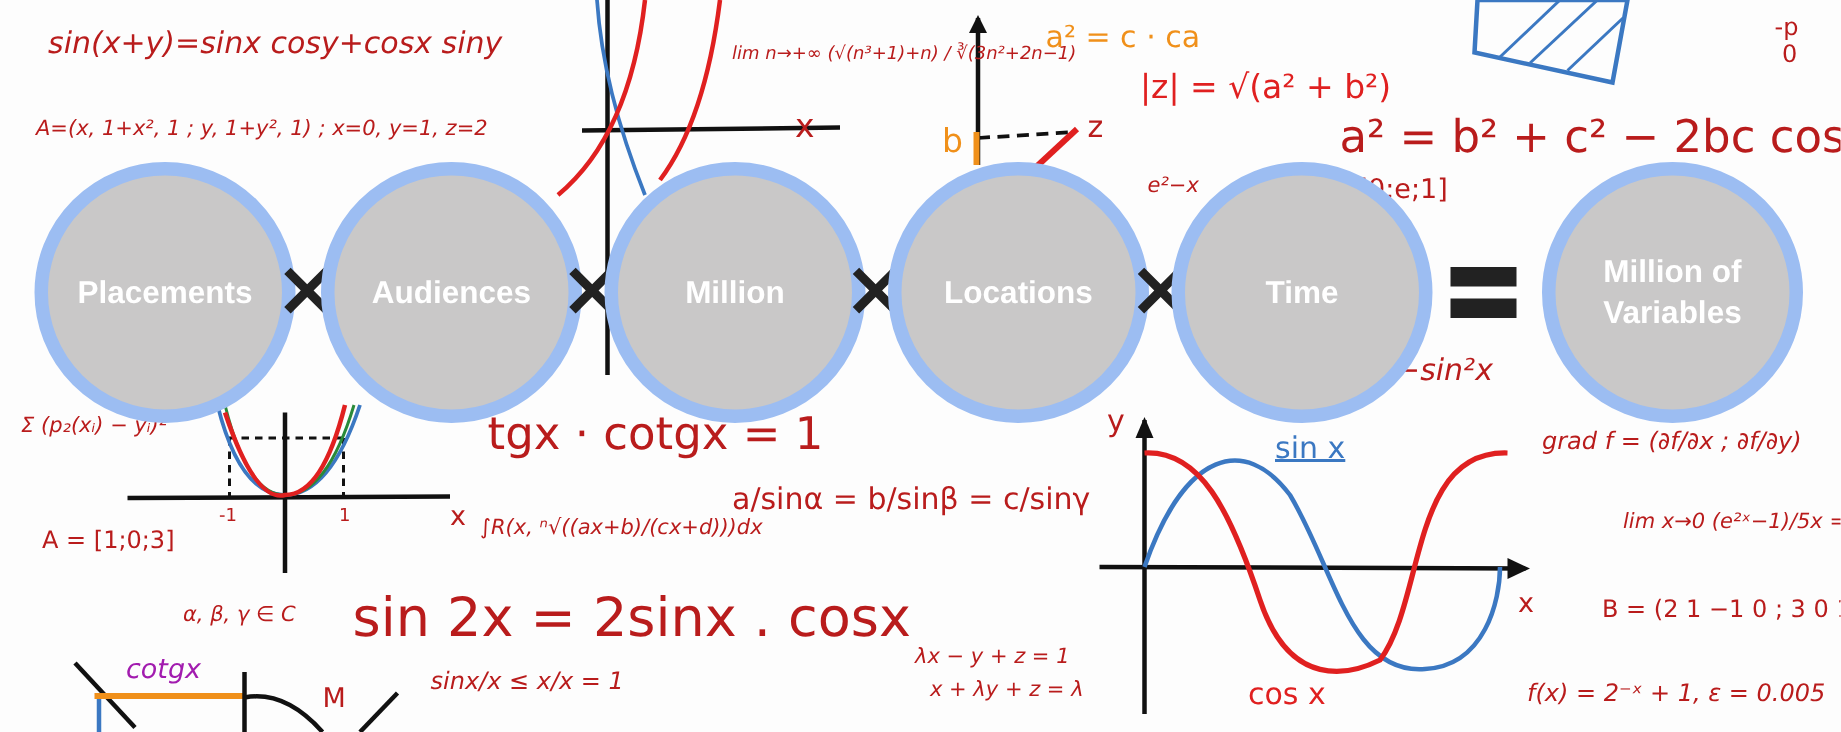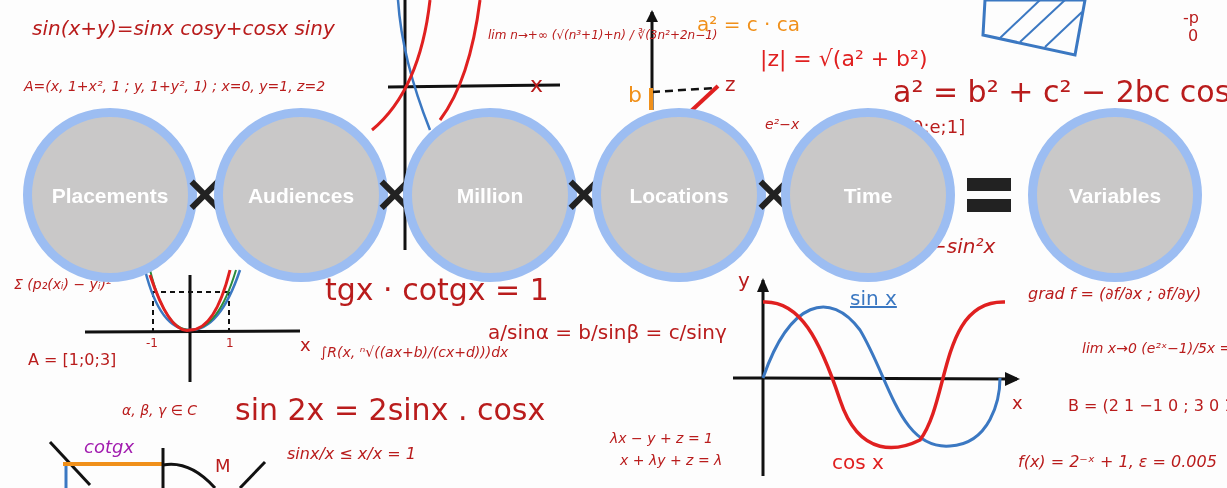--- a/index.html
+++ b/index.html
@@ -92,21 +92,21 @@
 <div class="scribble" style="left:930px;top:234px;font-size:20px;">−sin²x</div>
 <div class="scribble" style="left:14px;top:276px;font-size:14px;">Σ (p₂(xᵢ) − yᵢ)²</div>
 <div class="scribble" style="left:28px;top:350px;font-size:16px;font-style:normal;">A = [1;0;3]</div>
 <div class="scribble" style="left:146px;top:336px;font-size:12px;font-style:normal;">-1</div>
 <div class="scribble" style="left:226px;top:336px;font-size:12px;font-style:normal;">1</div>
 <div class="scribble" style="left:300px;top:334px;font-size:18px;font-style:normal;">x</div>
 <div class="scribble" style="left:325px;top:272px;font-size:30px;font-style:normal;">tgx · cotgx = 1</div>
 <div class="scribble" style="left:488px;top:320px;font-size:20px;font-style:normal;">a/sinα = b/sinβ = c/sinγ</div>
 <div class="scribble" style="left:320px;top:344px;font-size:14px;">∫R(x, ⁿ√((ax+b)/(cx+d)))dx</div>
 <div class="scribble" style="left:122px;top:402px;font-size:14px;">α, β, γ ∈ C</div>
-<div class="scribble" style="left:235px;top:392px;font-size:30px;font-style:normal;">sin 2x = 2sinx . cosx</div>
+<div class="scribble" style="left:235px;top:392px;font-size:36px;font-style:normal;">sin 2x = 2sinx . cosx</div>
 <div class="scribble" style="left:287px;top:444px;font-size:16px;">sinx/x ≤ x/x = 1</div>
 <div class="scribble" style="left:84px;top:436px;font-size:18px;color:#a21caf;">cotgx</div>
 <div class="scribble" style="left:215px;top:455px;font-size:18px;font-style:normal;">M</div>
 <div class="scribble" style="left:610px;top:430px;font-size:14px;">λx − y + z = 1</div>
 <div class="scribble" style="left:620px;top:452px;font-size:14px;">x + λy + z = λ</div>
 <div class="scribble" style="left:738px;top:268px;font-size:20px;font-style:normal;">y</div>
 <div class="scribble" style="left:1012px;top:392px;font-size:18px;font-style:normal;">x</div>
 <div class="scribble" style="left:850px;top:286px;font-size:20px;color:#3b78c2;font-style:normal;text-decoration:underline;">sin x</div>
 <div class="scribble" style="left:832px;top:450px;font-size:20px;color:#e02020;font-style:normal;">cos x</div>
 <div class="scribble" style="left:1028px;top:284px;font-size:16px;">grad f = (∂f/∂x ; ∂f/∂y)</div>
@@ -138,15 +138,16 @@
   <span>Time</span>
 </div>
 
 <div class="equals">
   <span style="top:0;"></span>
   <span style="top:21px;"></span>
 </div>
 
 <div class="circle" style="left:1028px;">
   <div>
+    <div>Million of</div>
     <div>Variables</div>
   </div>
 </div>
 
 </body></html>

